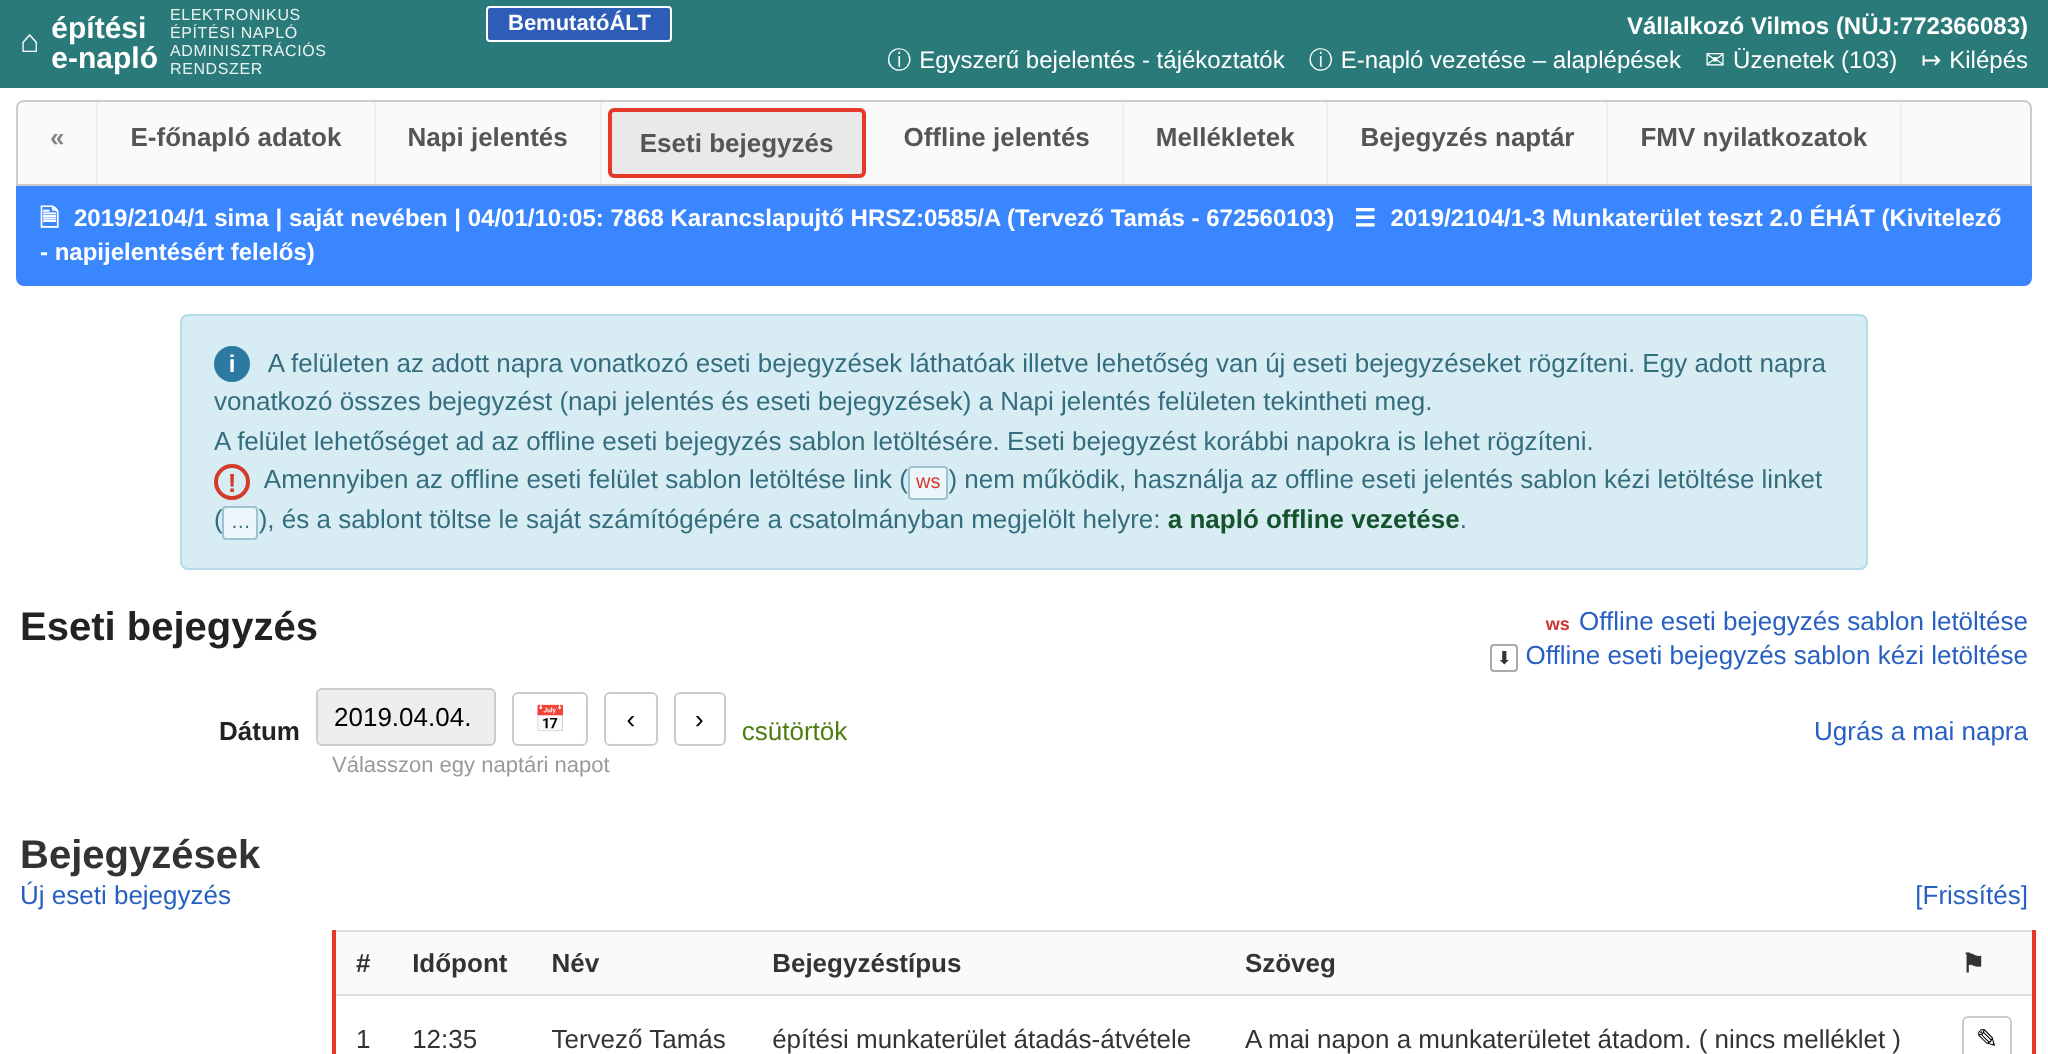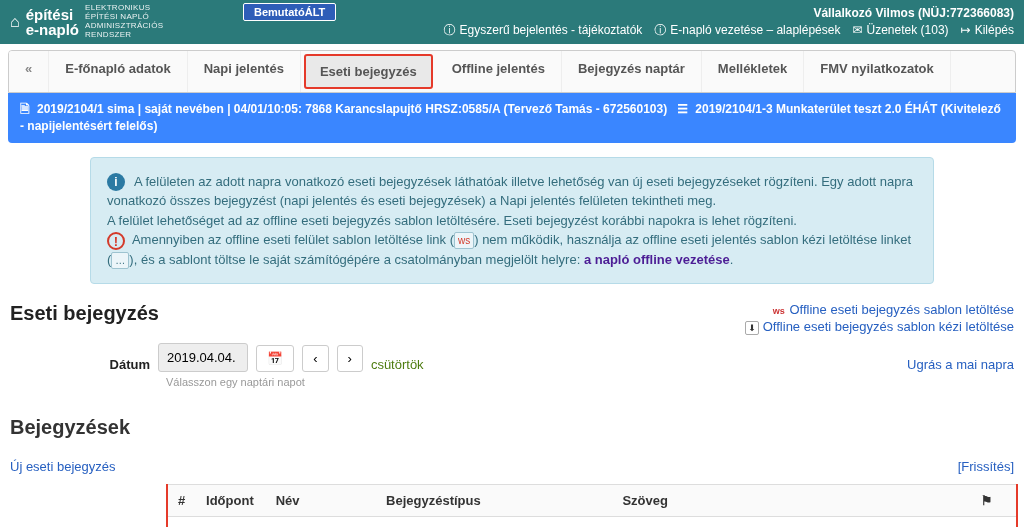--- a/index.html
+++ b/index.html
@@ -22,40 +22,40 @@
   .tab.active { background: #e9e9e9; border: 2px solid #e53a2a; border-radius: 3px; margin: 3px; padding: 8px 14px; }
   
   .breadcrumb { background: #3a86ff; color: #fff; font-size: 12px; font-weight: bold; padding: 8px 12px; margin: 0 8px; border-radius: 0 0 4px 4px; line-height: 1.4; }
   .breadcrumb .bc-icon { display: inline-block; margin-right: 4px; }
   
   .content { padding: 14px 10px; }
   .info-box { background: #d7ecf3; border: 1px solid #b6dbe8; border-radius: 4px; padding: 14px 16px; font-size: 13px; color: #346d7d; line-height: 1.5; margin: 0 80px 18px 80px; }
   .info-box .info-icon { display: inline-block; width: 18px; height: 18px; border-radius: 50%; background: #2c7aa3; color: #fff; text-align: center; font-weight: bold; font-size: 12px; line-height: 18px; margin-right: 6px; vertical-align: middle; }
   .info-box .warn-icon { display: inline-block; width: 18px; height: 18px; border-radius: 50%; border: 2px solid #d43a2a; color: #d43a2a; text-align: center; font-weight: bold; line-height: 15px; font-size: 13px; margin-right: 4px; vertical-align: middle; }
   .info-box .link-inline { color: #d43a2a; font-weight: normal; }
-  .info-box a { color: #4c1d95; text-decoration: none; }
+  .info-box a { color: #14532d; text-decoration: none; }
   .info-box .mini-btn { display: inline-block; border: 1px solid #9ec3d0; background: #ecf5f9; padding: 0 3px; border-radius: 2px; font-size: 10px; }
   
   .section-head { display: flex; align-items: flex-start; justify-content: space-between; margin: 6px 0 8px 0; }
   .section-title { font-size: 20px; font-weight: bold; color: #222; }
   .side-links { text-align: right; font-size: 13px; }
   .side-links a { color: #2760c1; text-decoration: none; display: inline-flex; align-items: center; gap: 4px; }
   .side-links .ico { display: inline-block; width: 14px; height: 14px; border: 1px solid #aaa; border-radius: 2px; font-size: 9px; line-height: 12px; text-align: center; }
   .ico.ws { color: #c33; font-weight: bold; border: none; }
   
   .date-row { display: flex; align-items: flex-end; gap: 8px; margin-left: 90px; margin-top: 4px; }
   .date-label { font-weight: bold; color: #222; width: 50px; text-align: right; }
   .date-field { border: 1px solid #ccc; background: #eee; padding: 6px 8px; width: 90px; font-size: 13px; border-radius: 3px; }
   .btn { border: 1px solid #ccc; background: #fff; padding: 5px 10px; border-radius: 3px; cursor: pointer; font-size: 13px; }
   .day-name { color: #4d7c0f; font-size: 13px; }
   .jump-link { margin-left: auto; color: #2760c1; text-decoration: none; font-size: 13px; }
   .date-helper { font-size: 11px; color: #999; margin-left: 156px; margin-top: 4px; }
   
   .entries-title { font-size: 20px; font-weight: bold; margin-top: 28px; }
-  .entries-links { display: flex; justify-content: space-between; margin-top: 20px; }
+  .entries-links { display: flex; justify-content: space-between; margin-top: 0; }
   .entries-links a { color: #2760c1; text-decoration: none; font-size: 13px; }
   
   table.entries { width: 852px; margin-left: 156px; border-collapse: collapse; margin-top: 10px; font-size: 13px; border: 2px solid #e53a2a; border-radius: 2px; }
   table.entries thead th { text-align: left; font-weight: bold; padding: 8px 10px; border-bottom: 1px solid #ddd; border-top: 1px solid #ddd; }
   table.entries tbody td { padding: 10px 10px; border-top: 1px solid #eee; }
   table.entries thead tr { background: #fafafa; }
   .flag-col { width: 30px; text-align: center; }
   .edit-btn { border: 1px solid #ccc; background: #fff; border-radius: 3px; padding: 3px 6px; cursor: pointer; }
   
   thead { border: none; }
@@ -105,22 +105,22 @@
     </div>
   </div>
 </div>
 
 <div class="tabs">
   <div class="tab first">«</div>
   <div class="tab">E-főnapló adatok</div>
   <div class="tab">Napi jelentés</div>
   <div class="tab active">Eseti bejegyzés</div>
   <div class="tab">Offline jelentés</div>
+  <div class="tab">Mellékletek</div>
   <div class="tab">Bejegyzés naptár</div>
-  <div class="tab">Mellékletek</div>
   <div class="tab">FMV nyilatkozatok</div>
 </div>
 
 <div class="breadcrumb">
   <span class="bc-icon">🗎</span>
   <span>2019/2104/1 sima | saját nevében | 04/01/10:05: 7868 Karancslapujtő HRSZ:0585/A (Tervező Tamás - 672560103)</span>
   &nbsp; <span class="bc-icon">☰</span>
   <span>2019/2104/1-3 Munkaterület teszt 2.0 ÉHÁT (Kivitelező - napijelentésért felelős)</span>
 </div>
 

